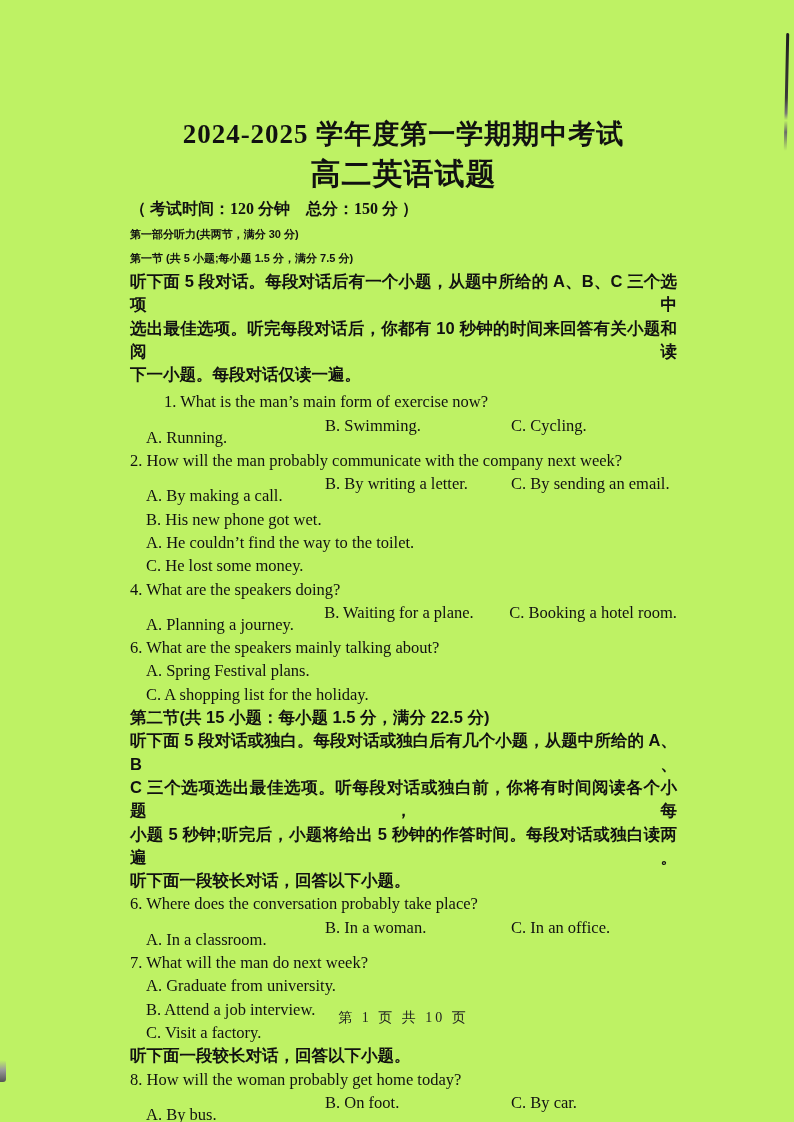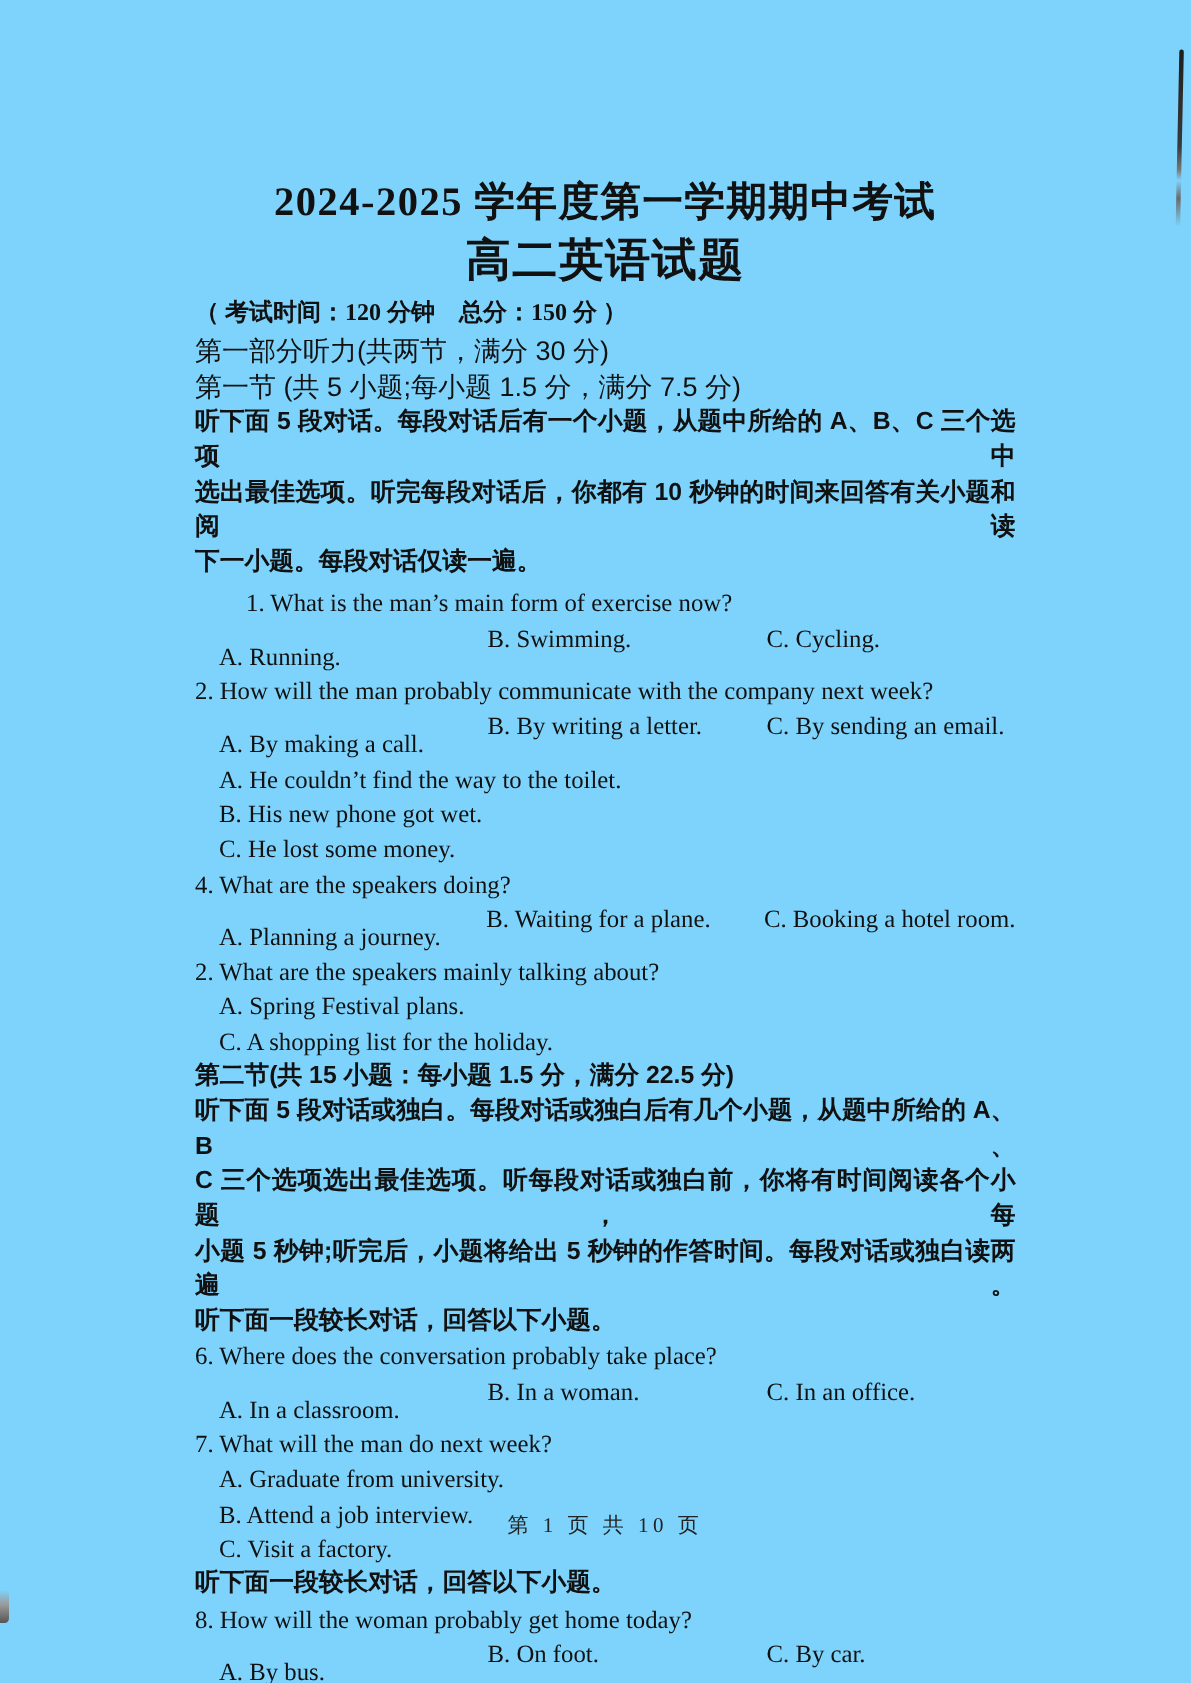--- a/index.html
+++ b/index.html
@@ -1,20 +1,20 @@
 <!DOCTYPE html>
 <html lang="zh"><head>
 <meta charset="utf-8">
 <style>
   html, body { margin: 0; padding: 0; background: #ffffff; }
   .sheet {
     position: relative;
     width: 794px;
     height: 1122px;
-    background: #7dd3fc;
+    background: #bef264;
     overflow: hidden;
     color: #111;
   }
   .doc {
     position: absolute;
     left: 130px;
     top: 116px;
     width: 547px;
   }
   
@@ -38,22 +38,22 @@
   }
   .subtitle {
     font-family: "Liberation Serif", serif;
     font-weight: bold;
     font-size: 16px;
     line-height: 26px;
     white-space: nowrap;
   }
   .part-heading, .section-heading {
     font-family: "Liberation Sans", sans-serif;
-    font-weight: normal;
-    font-size: 18px;
+    font-weight: bold;
+    font-size: 11px;
     line-height: 24px;
     white-space: nowrap;
   }
   
   .body {
     font-size: 16.5px;
     line-height: 23.3px;
   }
   .cn {
     font-family: "Liberation Sans", sans-serif;
@@ -145,32 +145,32 @@
         <span class="o3">C. Cycling.</span>
       </div>
 
       <div class="en">2. How will the man probably communicate with the company next week?</div>
       <div class="opts">
         <span class="o1">A. By making a call.</span>
         <span class="o2">B. By writing a letter.</span>
         <span class="o3">C. By sending an email.</span>
       </div>
 
+      <div class="en indent">B. His new phone got wet.</div>
       <div class="en indent">A. He couldn’t find the way to the toilet.</div>
-      <div class="en indent">B. His new phone got wet.</div>
       <div class="en indent">C. He lost some money.</div>
 
       <div class="en">4. What are the speakers doing?</div>
       <div class="opts">
         <span class="o1">A. Planning a journey.</span>
         <span class="o2">B. Waiting for a plane.</span>
         <span class="o3">C. Booking a hotel room.</span>
       </div>
 
-      <div class="en">2. What are the speakers mainly talking about?</div>
+      <div class="en">6. What are the speakers mainly talking about?</div>
       <div class="en indent">A. Spring Festival plans.</div>
       <div class="en indent">C. A shopping list for the holiday.</div>
 
       <div class="cn">第二节(共 15 小题：每小题 1.5 分，满分 22.5 分)</div>
       <div class="cn jl">听下面 5 段对话或独白。每段对话或独白后有几个小题，从题中所给的 A、B、</div>
       <div class="cn jl">C 三个选项选出最佳选项。听每段对话或独白前，你将有时间阅读各个小题，每</div>
       <div class="cn jl">小题 5 秒钟;听完后，小题将给出 5 秒钟的作答时间。每段对话或独白读两遍。</div>
       <div class="cn">听下面一段较长对话，回答以下小题。</div>
 
       <div class="en">6. Where does the conversation probably take place?</div>

